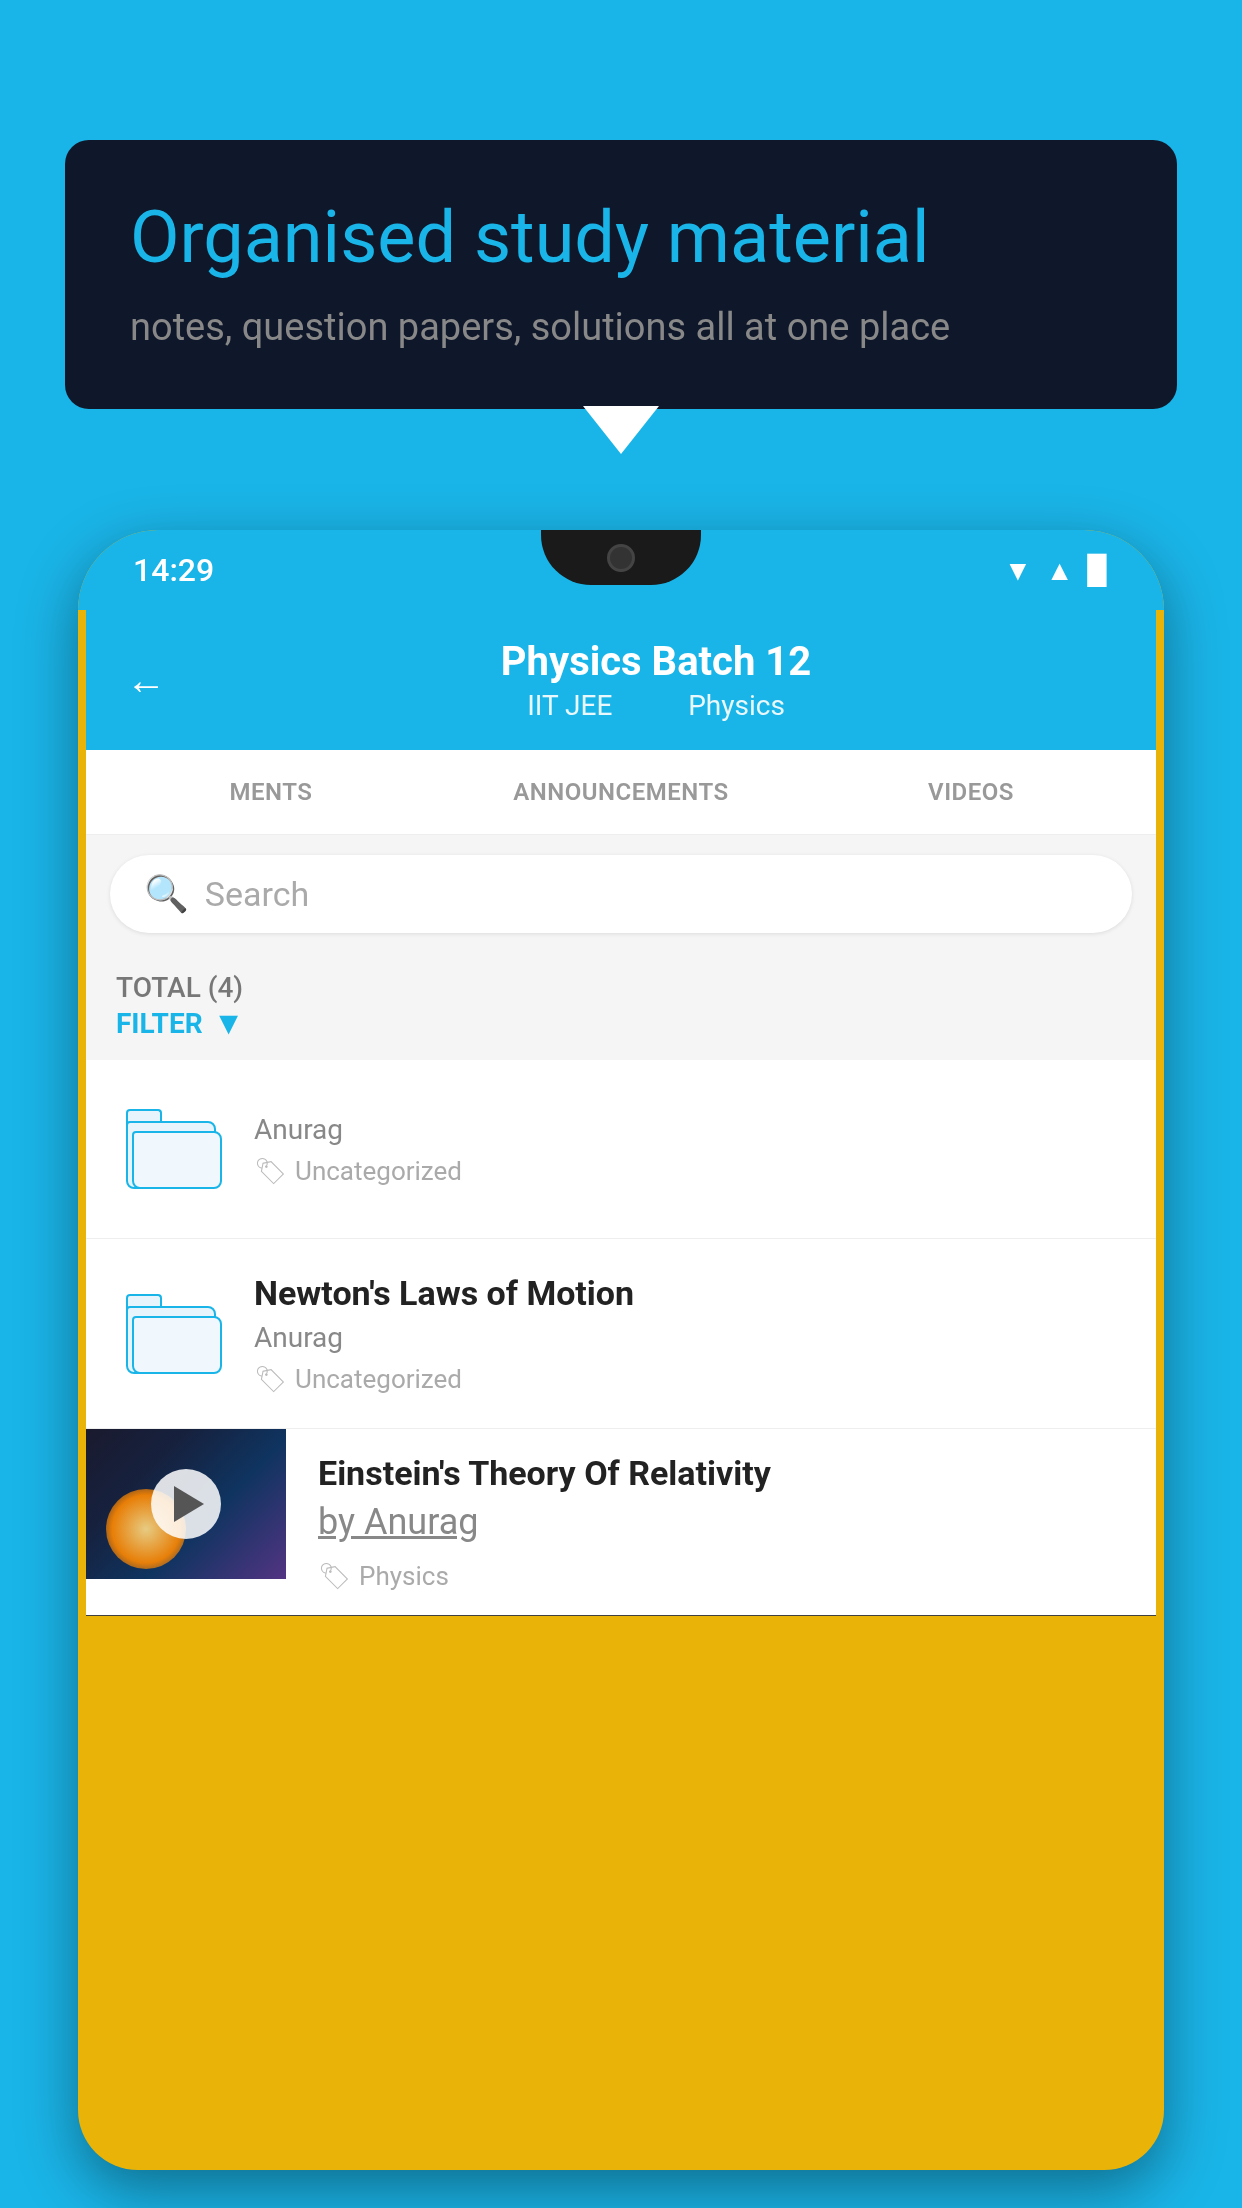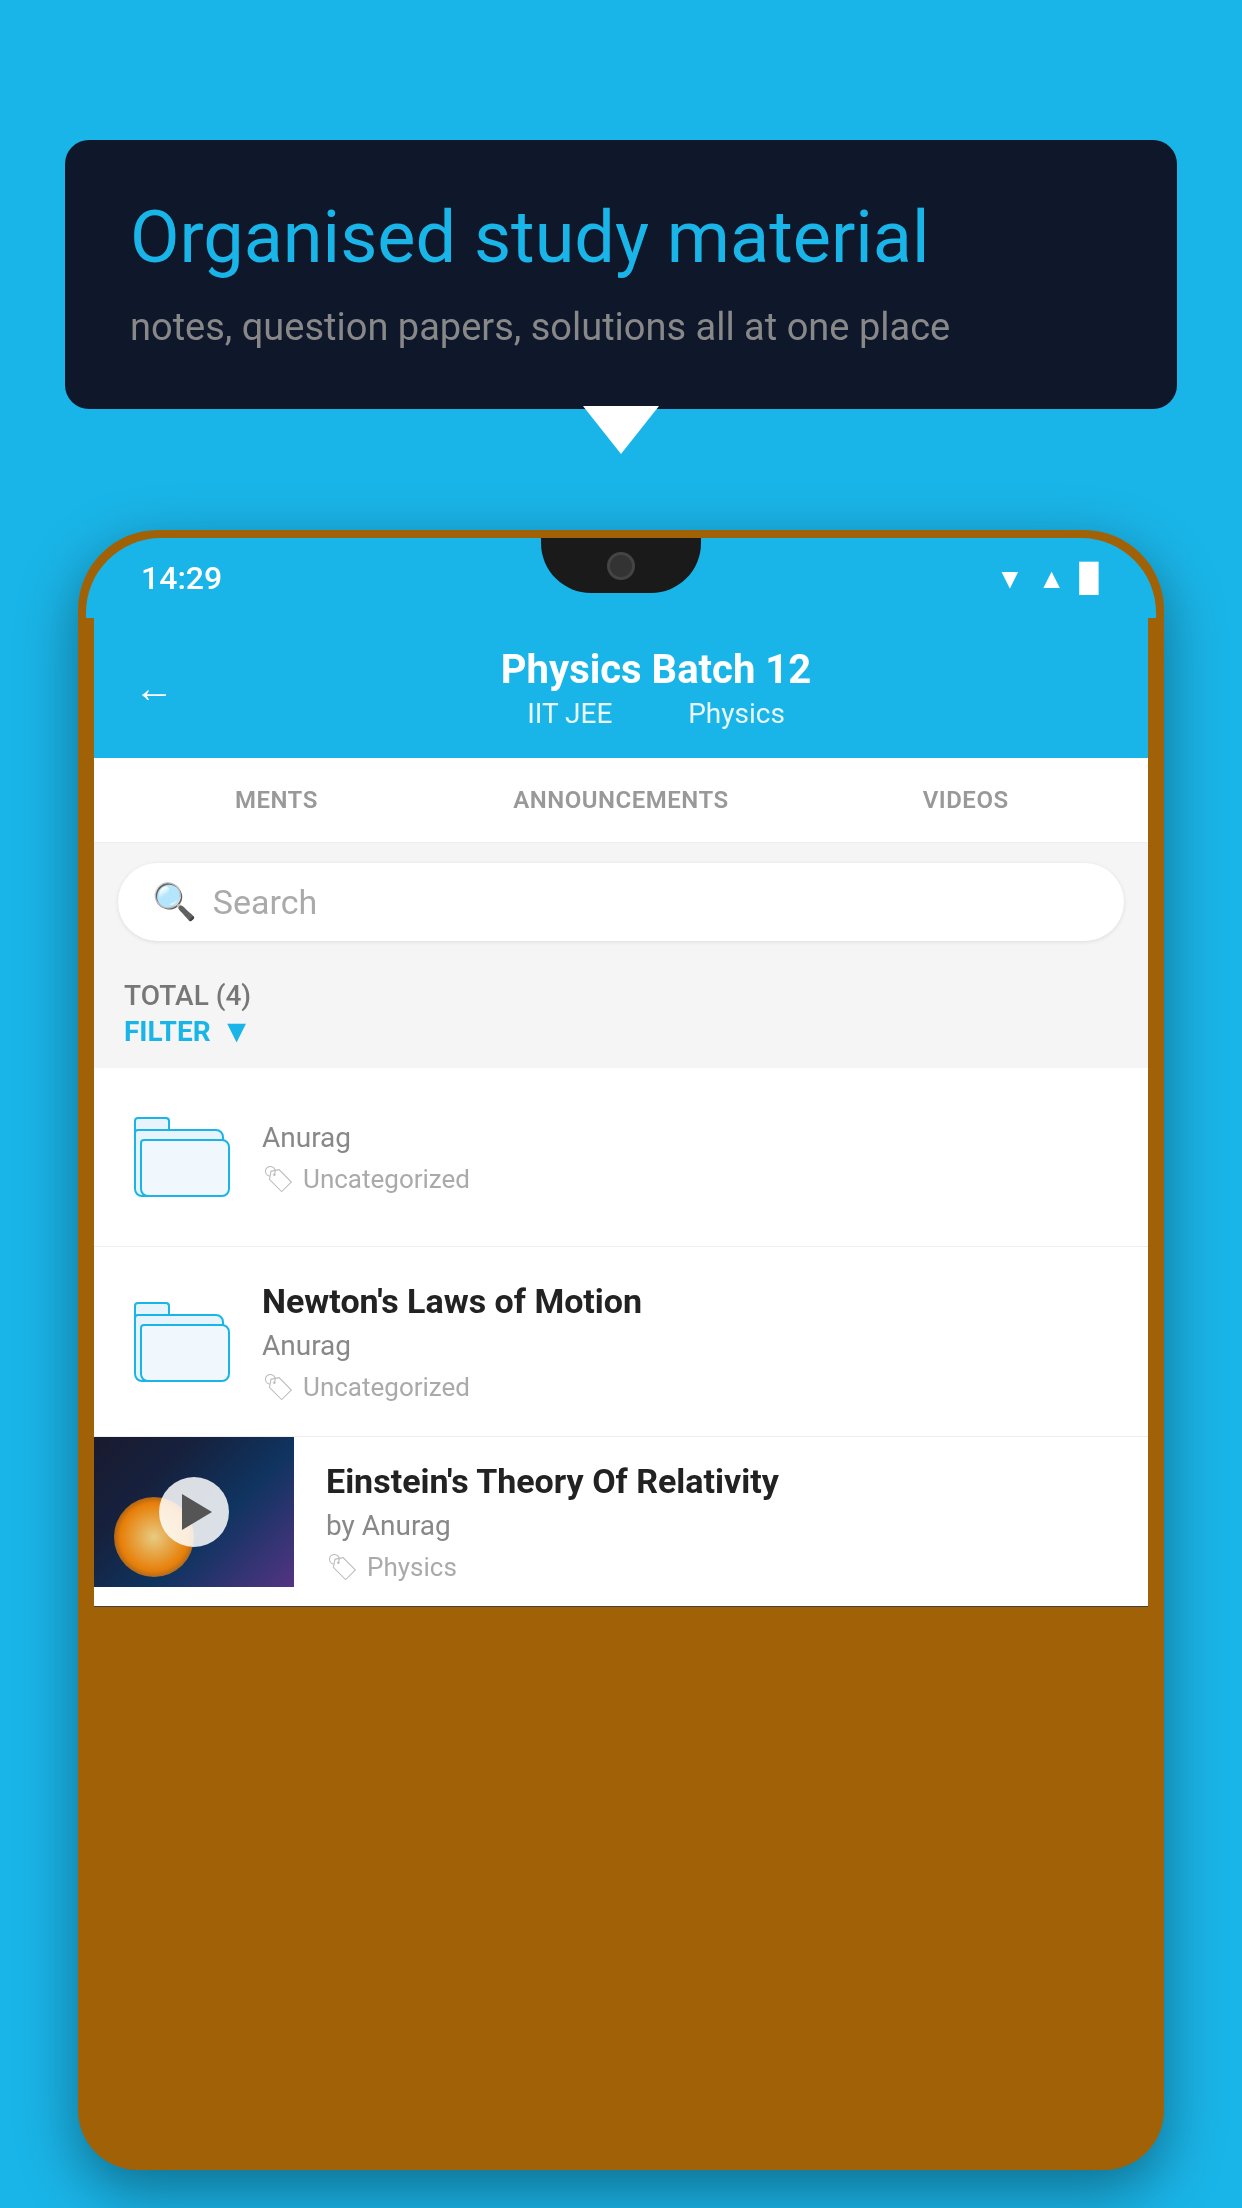--- a/index.html
+++ b/index.html
@@ -58,23 +58,23 @@
     
     .phone-container {
       position: absolute;
       top: 530px;
       left: 78px;
       right: 78px;
       bottom: 0;
     }
 
     .phone {
-      background: #a16207;
+      background: #eab308;
       border-radius: 80px 80px 60px 60px;
-      padding: 8px;
+      padding: 0;
       position: relative;
       overflow: hidden;
       width: 100%;
       height: 1640px;
       box-shadow: 0 20px 60px rgba(0,0,0,0.4);
     }
 
     
     .phone-status-bar {
       background: #1ab5e8;
@@ -413,23 +413,24 @@
     }
 
     .einstein-title {
       font-size: 34px;
       font-weight: 700;
       color: #222;
       margin-bottom: 8px;
     }
 
     .einstein-author {
-      font-size: 28px;
+      font-size: 36px;
       color: #888;
-      margin-bottom: 10px;
+      margin-bottom: 18px;
+      text-decoration: underline;
     }
 
     .einstein-tag {
       display: flex;
       align-items: center;
       gap: 8px;
       color: #aaa;
       font-size: 26px;
     }
   </style>

